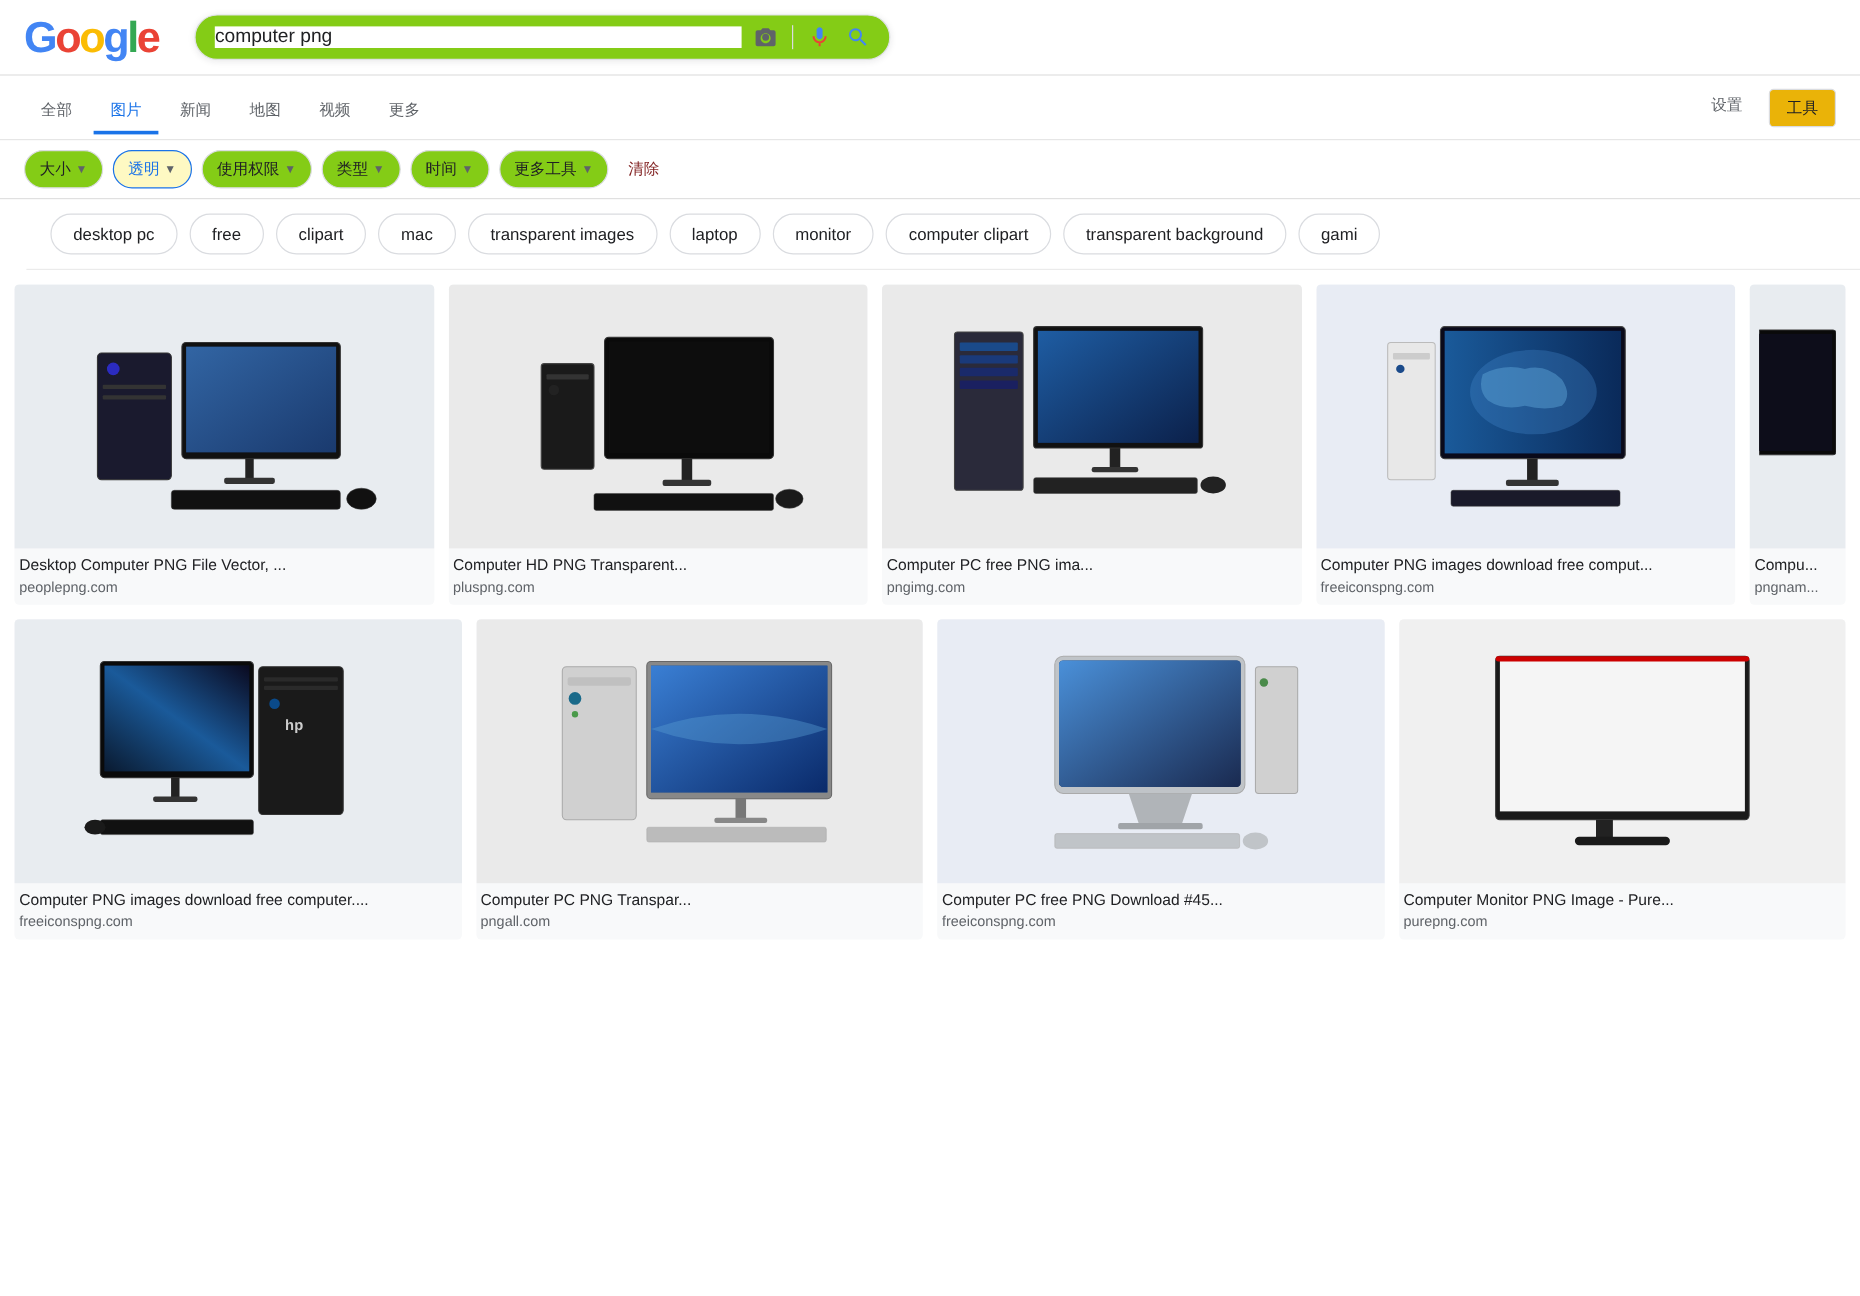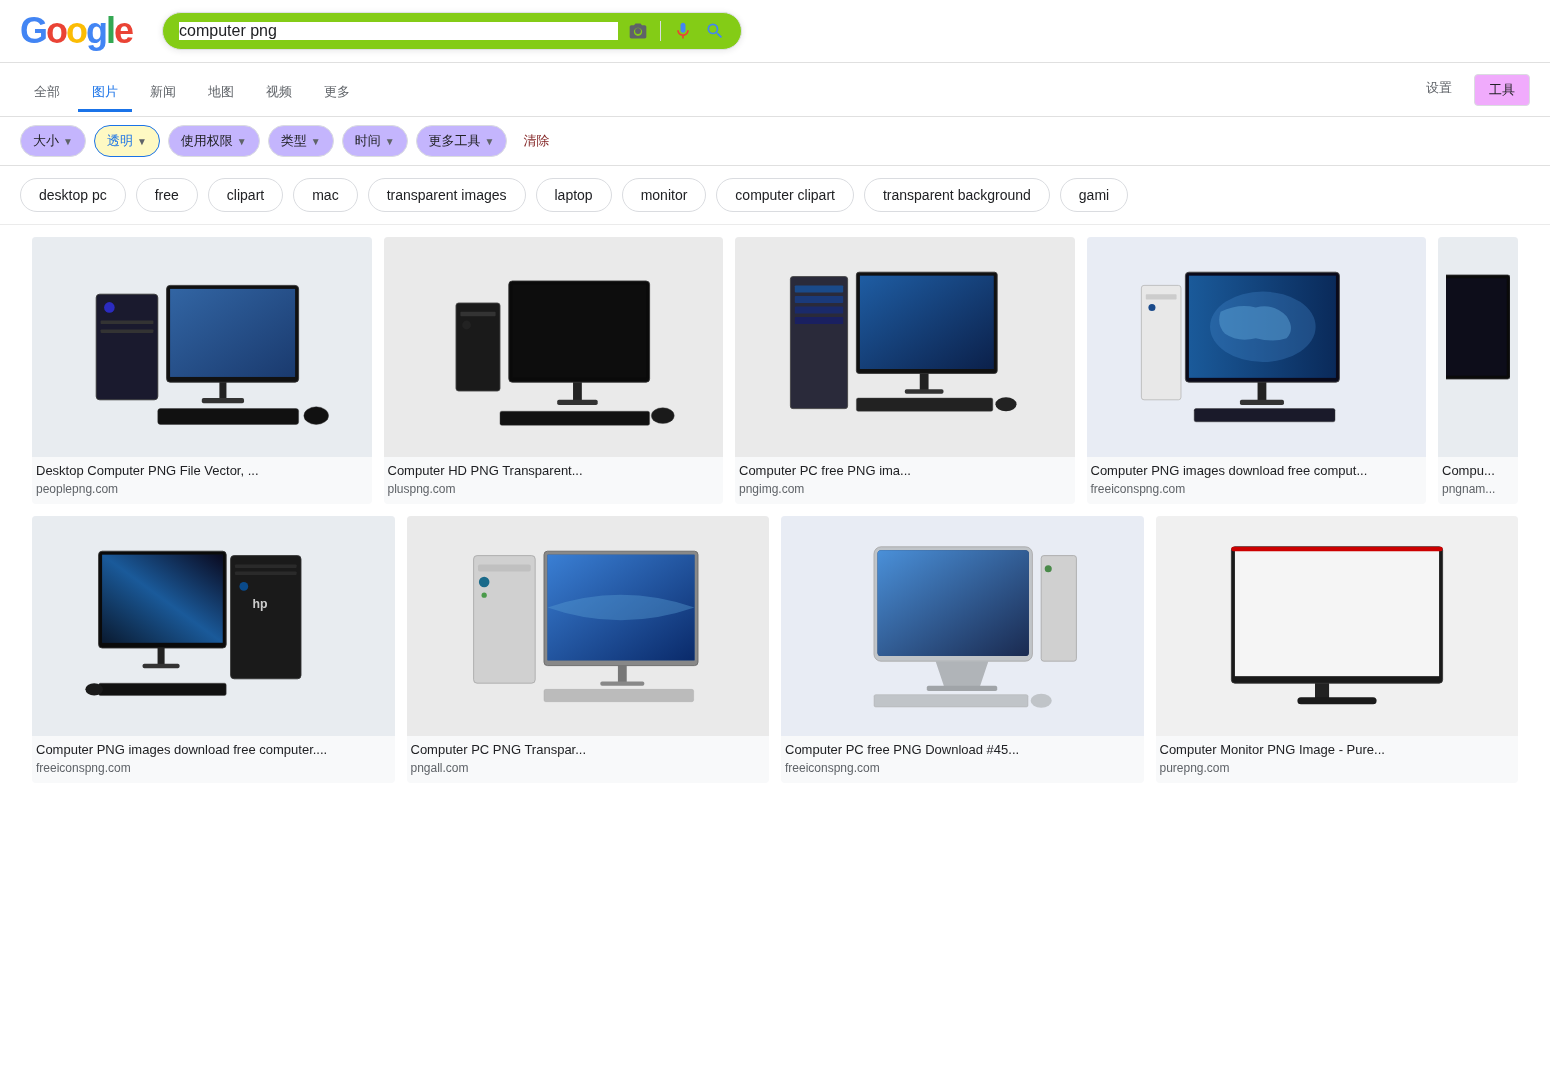--- a/index.html
+++ b/index.html
@@ -20,35 +20,35 @@
     .search-input { border: none; outline: none; font-size: 16px; flex: 1; color: #202124; }
     .search-icons { display: flex; align-items: center; gap: 12px; }
     .icon-btn { cursor: pointer; display: flex; align-items: center; }
 
     
     .nav-bar { display: flex; align-items: center; padding: 8px 20px 0; gap: 0; border-bottom: 1px solid #e0e0e0; }
     .nav-tabs { display: flex; align-items: center; gap: 4px; flex: 1; }
     .nav-tab { padding: 8px 14px; font-size: 13px; color: #5f6368; cursor: pointer; border-bottom: 3px solid transparent; white-space: nowrap; }
     .nav-tab.active { color: #1a73e8; border-bottom: 3px solid #1a73e8; font-weight: 500; }
     .nav-right { display: flex; align-items: center; gap: 8px; padding-bottom: 8px; }
-    .nav-btn { padding: 6px 14px; font-size: 13px; color: #202124; cursor: pointer; border: 1px solid #dadce0; border-radius: 4px; background: #f0abfc; }
+    .nav-btn { padding: 6px 14px; font-size: 13px; color: #202124; cursor: pointer; border: 1px solid #dadce0; border-radius: 4px; background: #eab308; }
 
     
     .filter-bar { display: flex; align-items: center; padding: 8px 20px; gap: 8px; border-bottom: 1px solid #e0e0e0; background: #fff; }
-    .filter-chip { display: flex; align-items: center; padding: 6px 12px; border: 1px solid #dadce0; border-radius: 20px; font-size: 13px; color: #202124; cursor: pointer; gap: 4px; background: #c4b5fd; white-space: nowrap; }
+    .filter-chip { display: flex; align-items: center; padding: 6px 12px; border: 1px solid #dadce0; border-radius: 20px; font-size: 13px; color: #202124; cursor: pointer; gap: 4px; background: #84cc16; white-space: nowrap; }
     .filter-chip.active { color: #1a73e8; border-color: #1a73e8; background: #fef9c3; }
     .filter-chip .caret { font-size: 10px; color: #5f6368; }
     .clear-btn { font-size: 13px; color: #7f1d1d; cursor: pointer; padding: 6px 8px; }
 
     
-    .related-bar { display: flex; align-items: center; padding: 12px 20px; gap: 10px; overflow: hidden; border-bottom: 1px solid #ebebeb; }
+    .related-bar { display: flex; align-items: center; padding: 12px 20px; gap: 10px; overflow: hidden; border-bottom: 1px solid #ebebeb; margin-left: 22px; }
     .related-chip { padding: 8px 18px; border: 1px solid #dadce0; border-radius: 20px; font-size: 14px; color: #202124; cursor: pointer; white-space: nowrap; background: #fff; }
 
     
-    .image-grid { padding: 12px 32px; display: flex; gap: 12px; flex-wrap: wrap; }
+    .image-grid { padding: 12px 12px; display: flex; gap: 12px; flex-wrap: wrap; }
 
     .image-card { background: #f8f9fa; border-radius: 4px; overflow: hidden; cursor: pointer; }
     .img-placeholder { width: 100%; background: #e8eaed; display: flex; align-items: center; justify-content: center; overflow: hidden; }
     .img-placeholder svg { width: 80%; height: 80%; }
     .card-info { padding: 6px 4px 8px; }
     .card-title { font-size: 13px; color: #202124; line-height: 1.3; white-space: nowrap; overflow: hidden; text-overflow: ellipsis; }
     .card-source { font-size: 12px; color: #5f6368; margin-top: 2px; }
 
     
     .search-icon-svg { width: 20px; height: 20px; }

